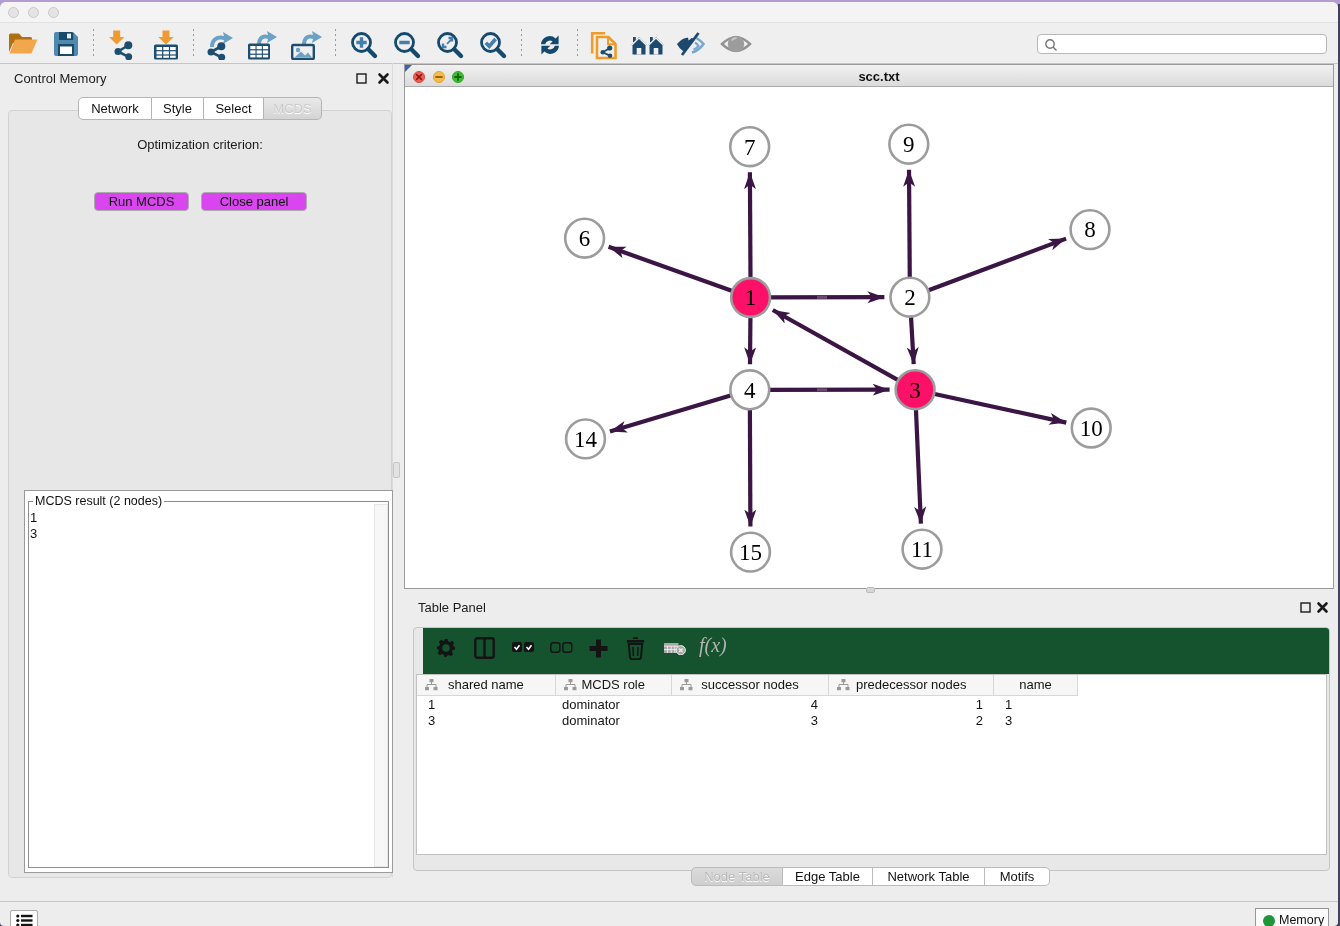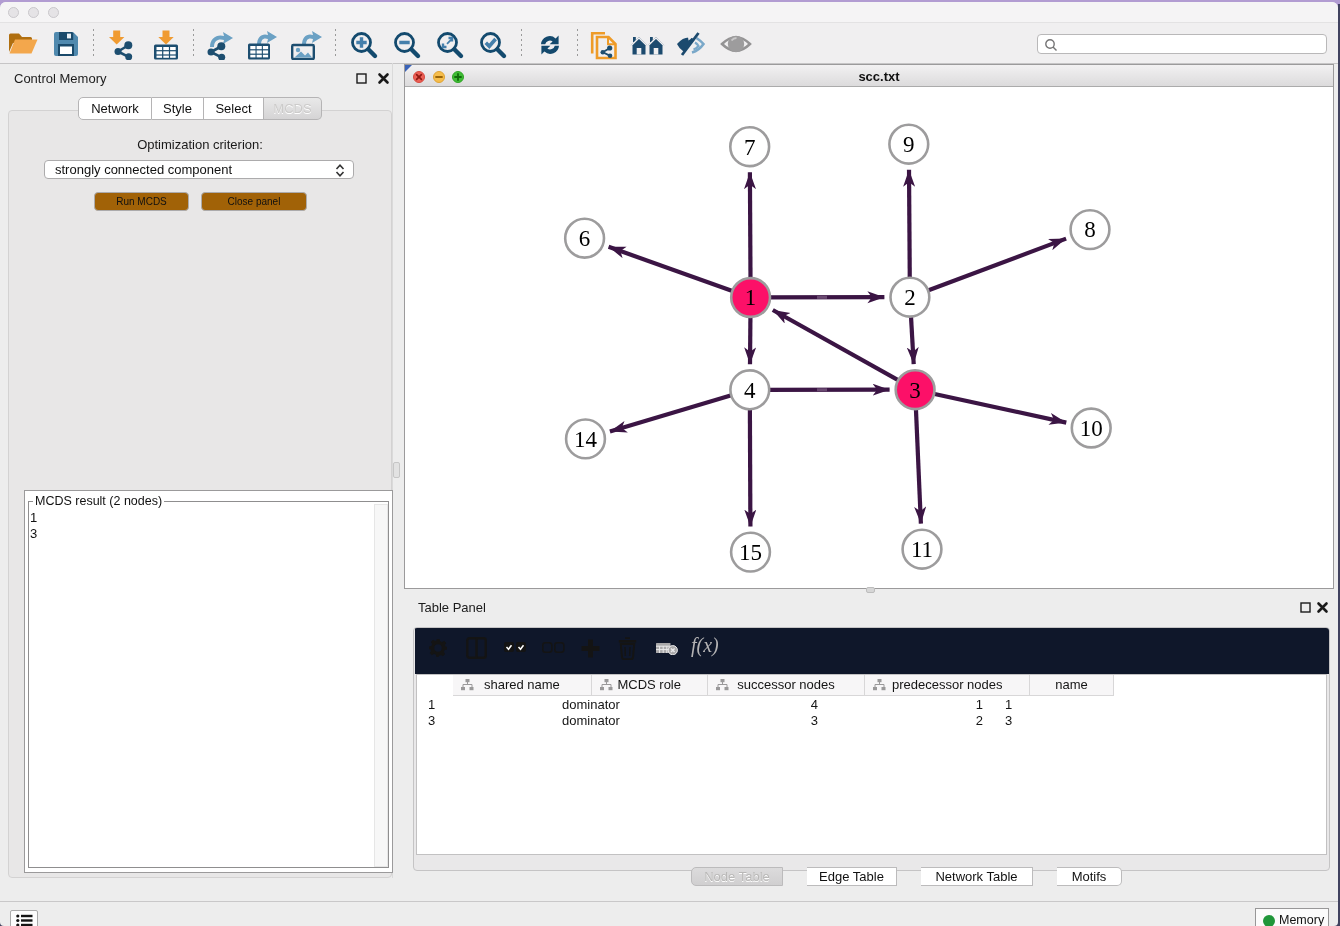--- a/index.html
+++ b/index.html
@@ -27,22 +27,22 @@
   .tab { height:23px; background:#fff; border:1px solid #b5b4b5; border-left:none;
          font-size:13px; color:#111; text-align:center; line-height:21px; }
   .tab.first { border-left:1px solid #b5b4b5; border-radius:5px 0 0 5px; }
   .tab.last  { border-radius:0 5px 5px 0; }
   .tab.sel { background:linear-gradient(#e9e9e9,#d5d4d5); color:#cccbca;
              text-shadow:0 1px 0 #ffffff; }
   #opt-label { position:absolute; left:9px; top:135px; width:382px; text-align:center; font-size:13px; color:#1a1a1a;}
   #combo { position:absolute; left:44px; top:158px; width:310px; height:19px; background:#fff;
            border:1px solid #acabac; border-radius:4px; font-size:13px; color:#111;
            line-height:17px; padding-left:10px; }
-  .btn { position:absolute; top:190px; height:19px; background:#a16207; border:1px solid #acabac;
-         border-radius:4px; font-size:10px; color:#111; text-align:center; line-height:17px; }
+  .btn { position:absolute; top:190px; height:19px; background:#d946ef; border:1px solid #acabac;
+         border-radius:4px; font-size:13px; color:#111; text-align:center; line-height:17px; }
   #resultbox { position:absolute; left:24px; top:488px; width:369px; height:383px; background:#fff;
                border:1px solid #9b9a9b; }
   #fieldset { position:absolute; left:3px; top:10px; width:361px; height:367px;
               border:1px solid #8f8e8f; }
   #legend { position:absolute; left:4px; top:-8px; background:#fff; font-size:12.5px; color:#111;
             padding:0 2px; }
   #r1 { position:absolute; left:5px; top:19px; font-size:13px; color:#111; }
   #r2 { position:absolute; left:5px; top:35px; font-size:13px; color:#111; }
   #rscroll { position:absolute; left:349px; top:13px; width:14px; height:363px; background:#f7f7f7;
              border:1px solid #e6e6e6; }
@@ -60,29 +60,29 @@
   #vgrip { position:absolute; left:866px; top:585px; width:9px; height:6px; background:#d6d6d6;
            border:1px solid #bdbdbd; border-radius:2px; }
   #hgrip { position:absolute; left:393px; top:460px; width:7px; height:16px; background:#e2e2e2;
            border:1px solid #c6c6c6; border-radius:2px; }
   
   #tp-title { position:absolute; left:418px; top:598px; font-size:13px; color:#1c1c1c; }
   #tp-box { position:absolute; left:413px; top:625px; width:917px; height:244px; background:#e9e8e9;
             border:1px solid #c5c4c5; border-radius:4px; overflow:hidden; }
   #tbl-white { position:absolute; left:2px; top:46px; width:911px; height:181px; background:#fff;
                border:1px solid #c2c1c2; }
-  #tp-toolbar { position:absolute; left:1px; top:0; width:100%; height:46px; background:#0f172a; }
+  #tp-toolbar { position:absolute; left:9px; top:0; width:100%; height:46px; background:#14532d; }
   #thead { position:absolute; left:0; top:0; height:21px; width:661px; background:#f7f6f7;
-           border-bottom:1px solid #d8d7d8; display:flex;margin-left:36px; }
+           border-bottom:1px solid #d8d7d8; display:flex; }
   .th { position:relative; height:21px; border-right:1px solid #d8d7d8; text-align:center;
         font-size:13px; color:#151515; line-height:20px; }
   .treeico { position:absolute; left:8px; top:4px; }
   .cell { position:absolute; font-size:13px; color:#151515; }
   
-  #btabs { position:absolute; left:691px; top:865px; height:19px; display:flex;gap:24px; }
+  #btabs { position:absolute; left:691px; top:865px; height:19px; display:flex; }
   .btab { height:19px; background:#fff; border:1px solid #bcbbbc; border-left:none;
           font-size:13px; color:#111; text-align:center; line-height:17px; }
   .btab.first { border-left:1px solid #bcbbbc; border-radius:5px 0 0 5px; }
   .btab.last { border-radius:0 5px 5px 0; }
   .btab.sel { background:linear-gradient(#dcdbdc,#d0cfd0); color:#b9b8b7; text-shadow:0 1px 0 #fff; }
   
   #status { position:absolute; left:0; top:899px; width:100%; height:33px; border-top:1px solid #c9c8c9; }
   #listbtn { position:absolute; left:10px; top:8px; width:28px; height:20px; background:#fdfdfd;
              border:1px solid #ababab; border-radius:2px; }
   #membtn { position:absolute; left:1255px; top:6px; width:74px; height:23px; background:#fbfbfb;
@@ -261,26 +261,20 @@
     <path d="M2.5 2.5 L10.5 10.5 M10.5 2.5 L2.5 10.5" stroke="#1a1a1a" stroke-width="2.6" stroke-linecap="round"></path>
   </svg>
   <div id="cp-content"></div>
   <div id="cp-tabs">
     <div class="tab first" style="width:74px">Network</div>
     <div class="tab" style="width:52px">Style</div>
     <div class="tab" style="width:60px">Select</div>
     <div class="tab sel last" style="width:58px">MCDS</div>
   </div>
   <div id="opt-label">Optimization criterion:</div>
-  <div id="combo">strongly connected component
-    <svg style="position:absolute;right:8px;top:2.5px" width="10" height="13" viewBox="0 0 10 13">
-      <path d="M1.5 5 L5 1.2 L8.5 5" fill="none" stroke="#333" stroke-width="1.6"></path>
-      <path d="M1.5 8 L5 11.8 L8.5 8" fill="none" stroke="#333" stroke-width="1.6"></path>
-    </svg>
-  </div>
   <div class="btn" style="left:94px; width:95px;">Run MCDS</div>
   <div class="btn" style="left:201px; width:106px;">Close panel</div>
   <div id="resultbox">
     <div id="fieldset">
         <div id="legend">MCDS result (2 nodes)</div>
       </div>
     <div id="r1">1</div>
     <div id="r2">3</div>
     <div id="rscroll"></div>
   </div>

